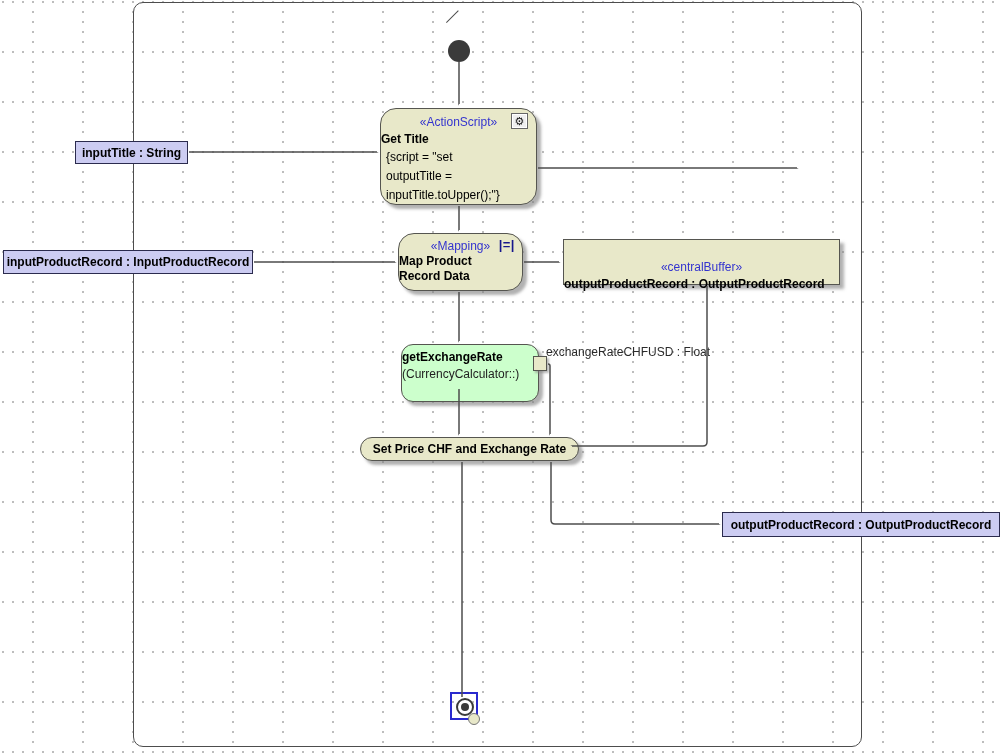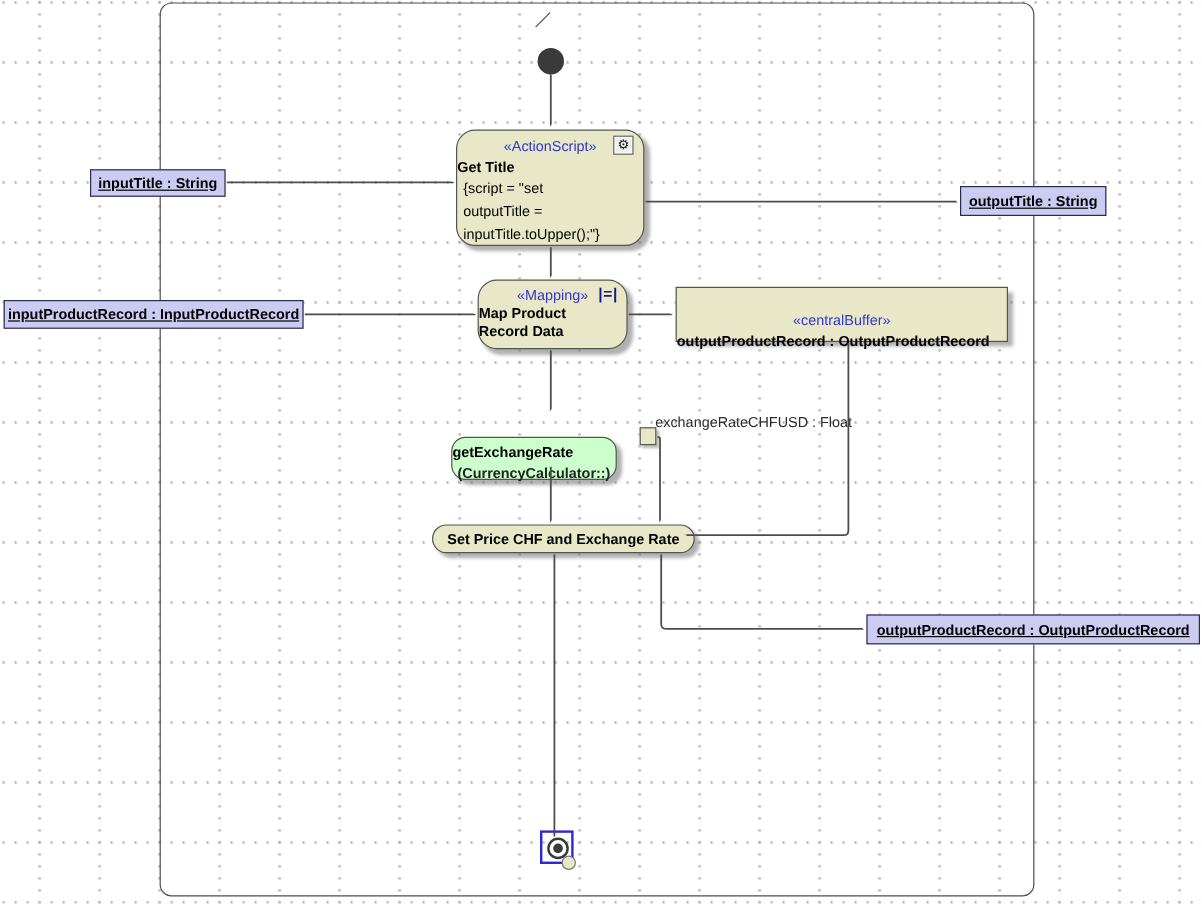--- a/index.html
+++ b/index.html
@@ -55,21 +55,21 @@
   }
   .rounded { border-radius:16px; }
   .pill   { border-radius:12px; }
   .green  {
     background:#ccffcc; border:1.4px solid #555550; border-radius:12px;
     box-shadow:4px 4px 3px rgba(125,125,125,0.6);
   }
   .param {
     background:#ccccf2; border:1.4px solid #2b2b4e;
     display:flex; align-items:center; justify-content:center;
-    font-weight:bold; font-size:12px; color:#000; white-space:nowrap;text-decoration:underline;
+    font-weight:bold; font-size:12px; color:#000; white-space:nowrap;
   }
   .stereotype { color:#3434cf; font-size:12px; text-align:center; display:block; }
   .node-name  { font-weight:bold; font-size:12px; color:#000; text-align:left; display:block; }
   .script-line { font-size:12px; color:#000; text-align:left; display:block; padding-left:5px; line-height:19px; }
   
   #get-title { left:380px; top:108px; width:157px; height:97px; padding-top:5px; }
   #get-title .stereotype { line-height:16px; }
   #get-title .node-name  { line-height:18px; }
   #gear-box {
     position:absolute; right:8px; top:4px; width:17px; height:16px;
@@ -84,23 +84,23 @@
   #map-product .node-name { line-height:15px; }
   #map-icon {
     position:absolute; right:7px; top:3px; font-weight:bold; font-size:13px;
     color:#16168c; letter-spacing:0.5px;
   }
   
   #central-buffer { left:563px; top:239px; width:277px; height:46px; padding-top:20px; }
   #central-buffer .stereotype { line-height:15px; }
   #central-buffer .node-name { line-height:18px; }
   
-  #get-exchange-rate { left:376px; top:344px; width:138px; height:36px; padding-top:4px;margin-top:20px; }
+  #get-exchange-rate { left:401px; top:344px; width:138px; height:58px; padding-top:4px; }
   #get-exchange-rate .node-name { line-height:17px; }
-  #get-exchange-rate .qualifier { display:block; text-align:center; font-size:12px; color:#222; line-height:17px;font-weight:bold; }
+  #get-exchange-rate .qualifier { display:block; text-align:left; font-size:12px; color:#222; line-height:17px; }
   #exchange-pin {
     position:absolute; left:533px; top:356px; width:14px; height:15px;
     background:#e8e8c9; border:1.3px solid #555550; z-index:4;
     box-shadow:2px 2px 2px rgba(125,125,125,0.55);
   }
   #pin-label {
     position:absolute; left:546px; top:345px; font-size:12px; color:#2b2b2b;
     white-space:nowrap; z-index:2;
   }
   
@@ -175,21 +175,20 @@
     <span class="qualifier">(CurrencyCalculator::)</span>
   </div>
   <div id="exchange-pin"></div>
   <div id="pin-label">exchangeRateCHFUSD : Float</div>
 
   <div id="set-price" class="node olive pill">
     <span class="node-name">Set Price CHF and Exchange Rate</span>
   </div>
 
   <div id="param-input-title" class="node param">inputTitle : String</div>
-  <div id="param-output-title" class="node param">outputTitle : String</div>
   <div id="param-input-product" class="node param">inputProductRecord : InputProductRecord</div>
   <div id="param-output-product" class="node param">outputProductRecord : OutputProductRecord</div>
 
   <div id="final-selection">
     <div id="final-node">
       <div id="final-node-dot"></div>
     </div>
     <div id="final-badge"></div>
   </div>
 

